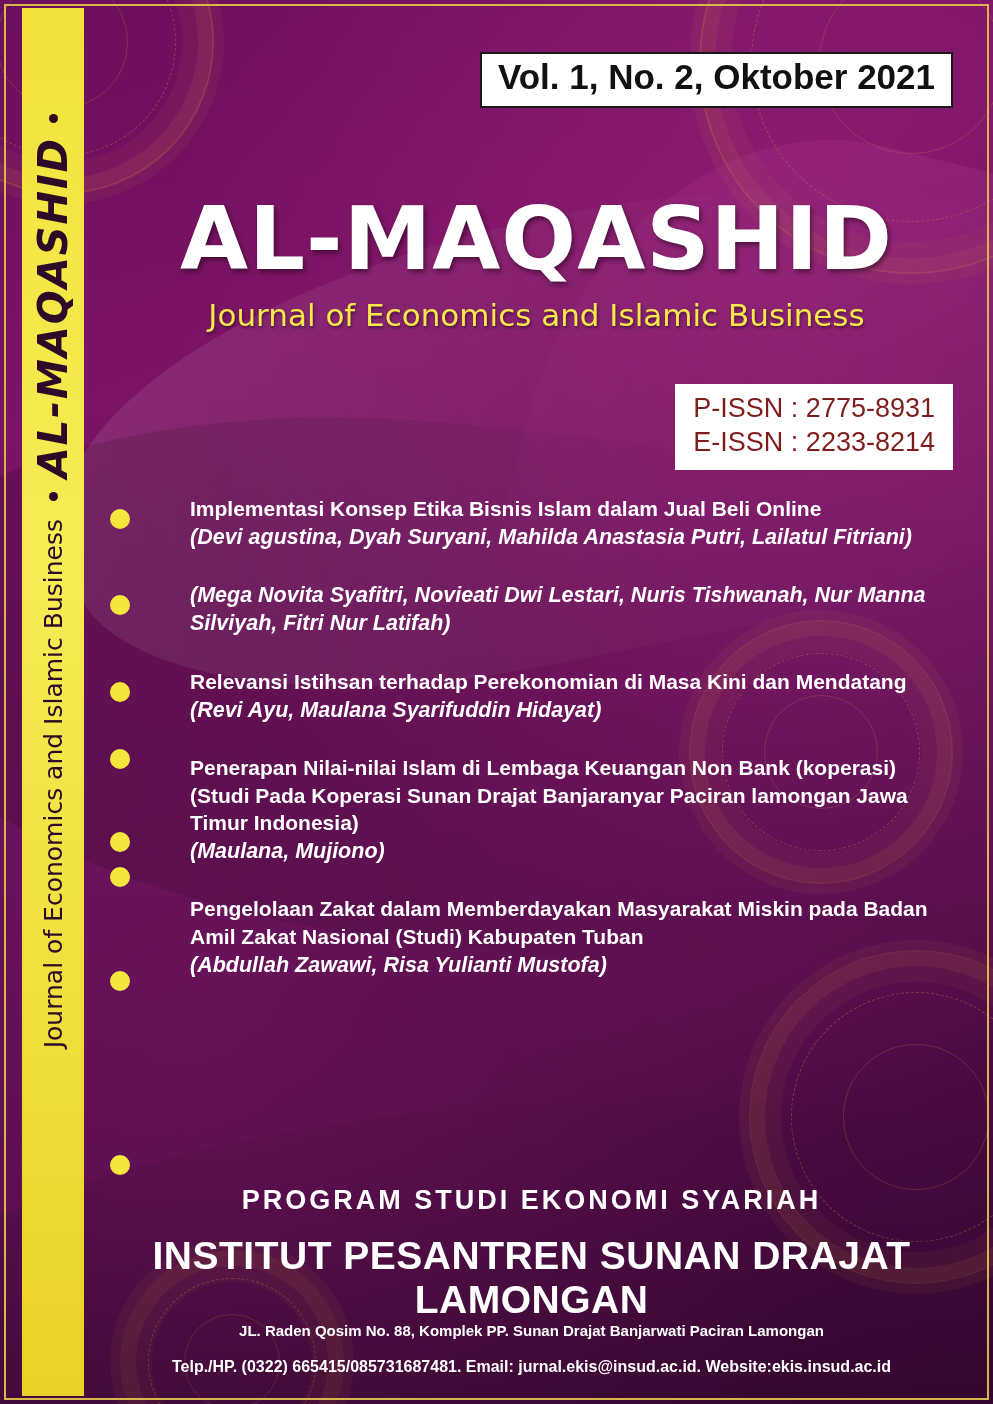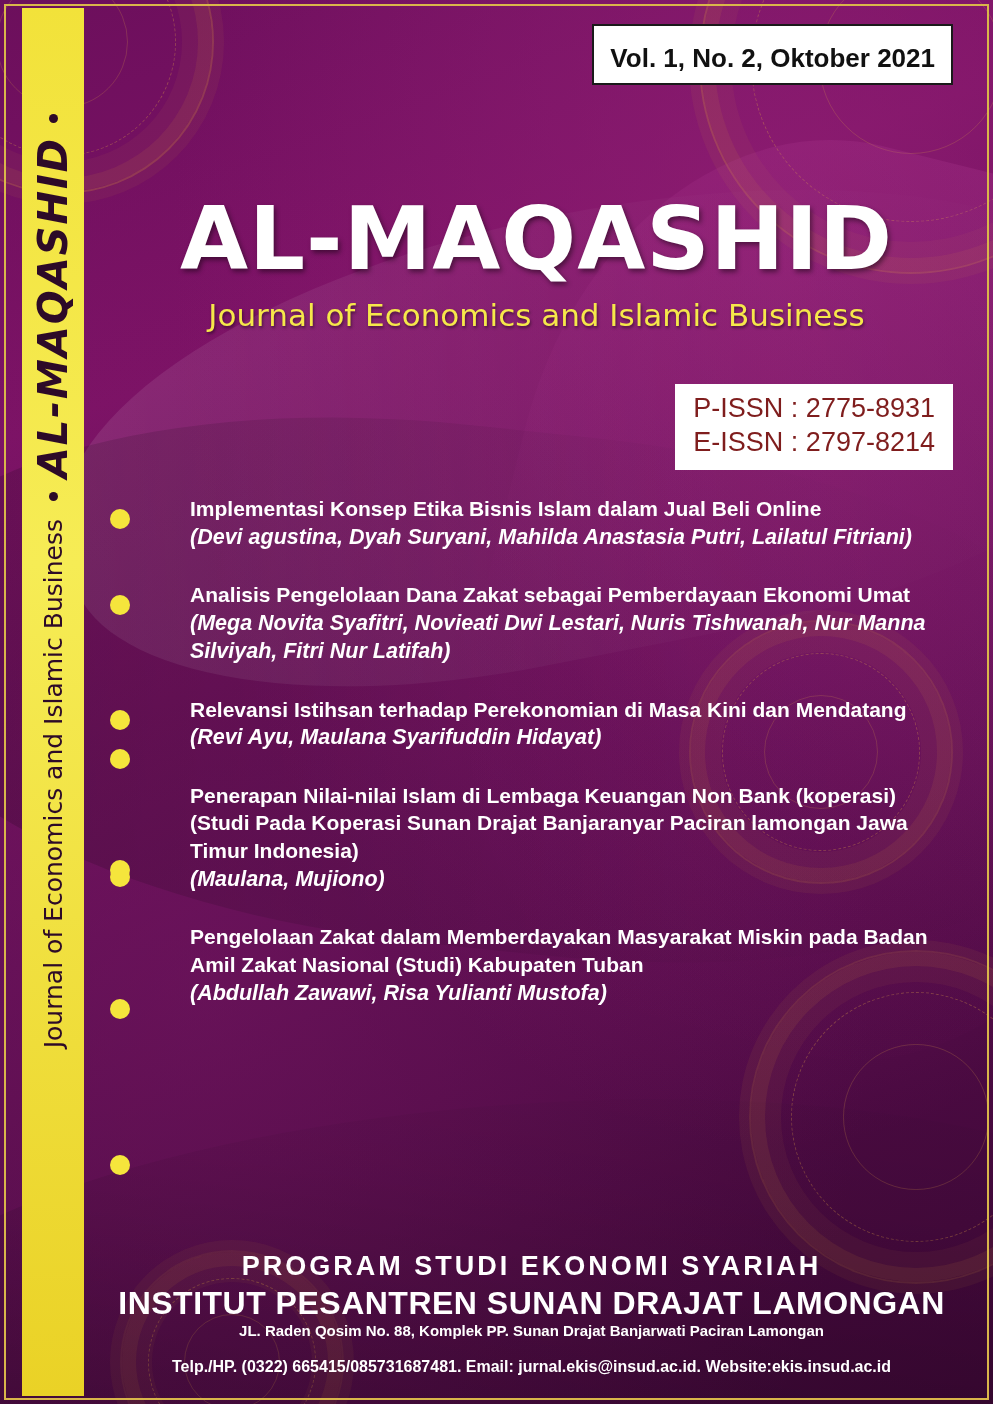--- a/index.html
+++ b/index.html
@@ -121,26 +121,26 @@
     font-size: 25px;
     color: #2d0a28;
     white-space: nowrap;
     font-family: "DejaVu Sans", sans-serif;
     margin-top: 4px;
   }
 
   
   .vol-badge {
     position: absolute;
-    right: 40px; top: 24px;
+    right: 40px; top: 52px;
     background: #ffffff;
     color: #111;
-    font-size: 26px;
-    font-weight: 700;
-    padding: 17px 16px 9px 16px;
+    font-size: 35px;
+    font-weight: 700;
+    padding: 3px 16px 9px 16px;
     border: 2px solid #1a1a1a;
     z-index: 20;
     white-space: nowrap;
   }
 
   
   .title-block {
     position: absolute;
     left: 110px; right: 30px; top: 195px;
     z-index: 20;
@@ -220,21 +220,21 @@
   
   .footer {
     position: absolute;
     left: 90px; right: 20px; bottom: 28px;
     z-index: 20;
     text-align: center;
     color: #ffffff;
     font-family: "Liberation Sans", sans-serif;
   }
   .f1 { font-size: 27px; font-weight: 700; letter-spacing: 3px; }
-  .f2 { font-size: 32px; font-weight: 700; letter-spacing: 0.5px; margin-top: 3px; }
+  .f2 { font-size: 39px; font-weight: 700; letter-spacing: 0.5px; margin-top: 18px; }
   .f3 { font-size: 15px; font-weight: 700; }
   .f4 { font-size: 16px; font-weight: 700; margin-top: 19px; }
 </style>
 </head>
 <body>
 
 <div class="cover">
 
   <div class="mandala m1"></div>
   <div class="mandala m2"></div>
@@ -258,34 +258,33 @@
 
   <div class="vol-badge">Vol. 1, No. 2, Oktober 2021</div>
 
   <div class="title-block">
     <div class="journal-title">AL-MAQASHID</div>
     <div class="journal-sub">Journal of Economics and Islamic Business</div>
   </div>
 
   <div class="issn-box">
     <div>P-ISSN : 2775-8931</div>
-    <div>E-ISSN : 2797-8214</div>
+    <div>E-ISSN : 2233-8214</div>
   </div>
 
   <div class="articles">
 
     <div class="article">
       <span class="bullet"></span>
       <div class="art-title">Implementasi Konsep Etika Bisnis Islam dalam Jual Beli Online</div>
       <div class="art-authors">(Devi agustina, Dyah Suryani, Mahilda Anastasia Putri, Lailatul Fitriani)</div>
     </div>
 
     <div class="article">
       <span class="bullet"></span>
-      <div class="art-title">Analisis Pengelolaan Dana Zakat sebagai Pemberdayaan Ekonomi Umat</div>
       <div class="art-authors">(Mega Novita Syafitri, Novieati Dwi Lestari, Nuris Tishwanah, Nur Manna Silviyah, Fitri Nur Latifah)</div>
     </div>
 
     <div class="article">
       <span class="bullet"></span>
       <div class="art-title">Relevansi Istihsan terhadap Perekonomian di Masa Kini dan Mendatang</div>
       <div class="art-authors">(Revi Ayu, Maulana Syarifuddin Hidayat)</div>
     </div>
 
     <div class="article">

